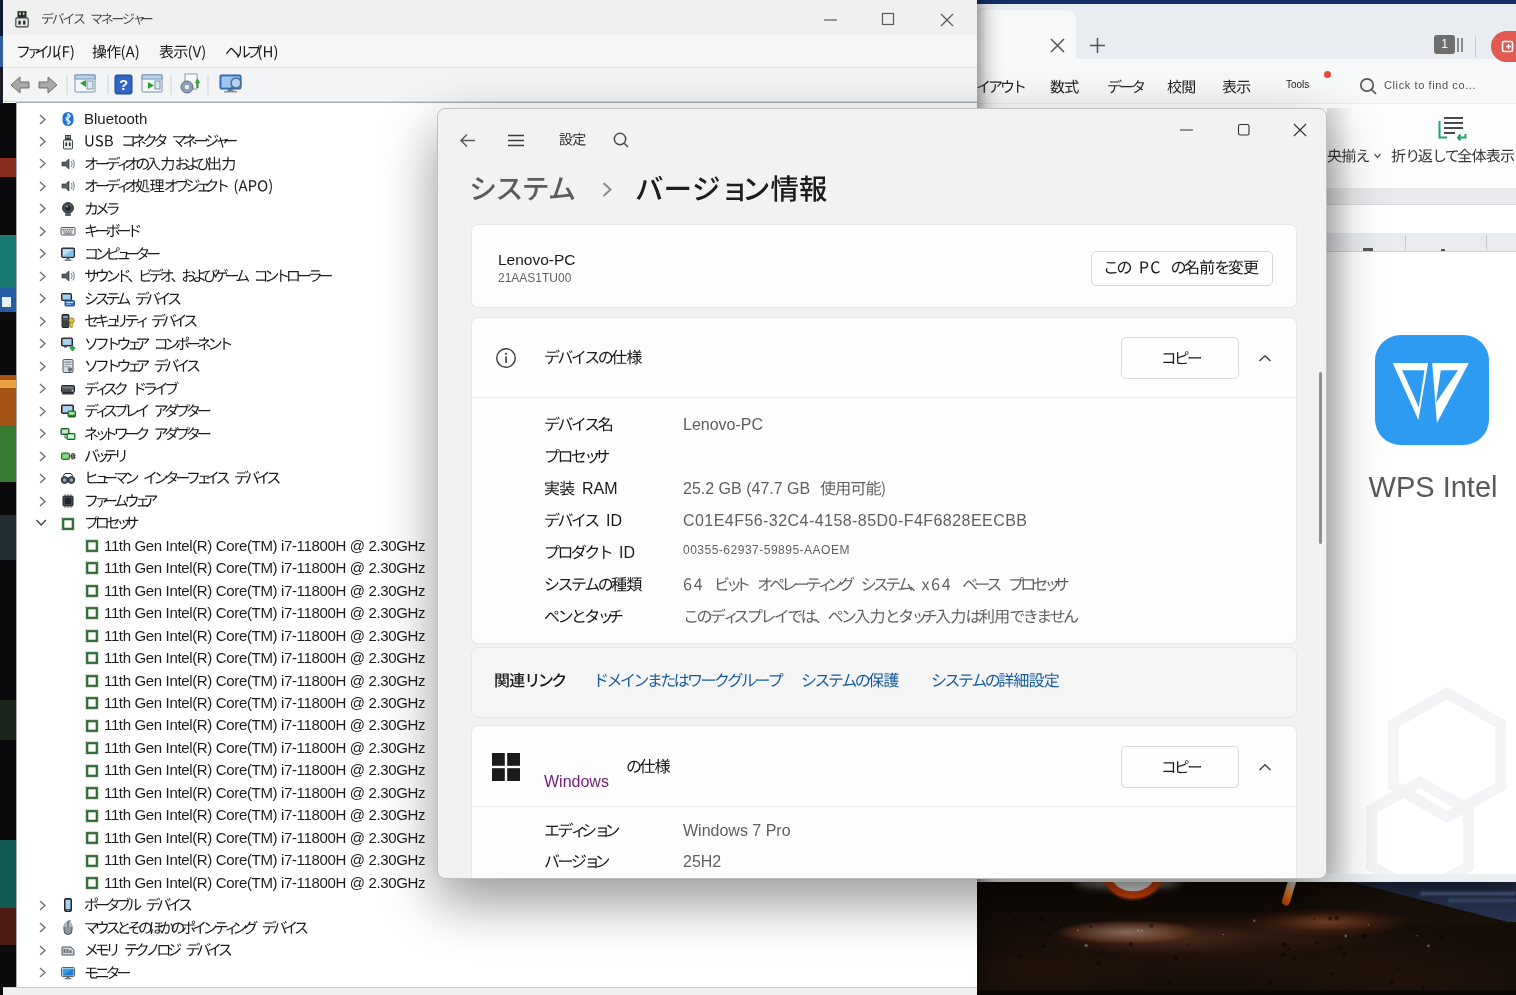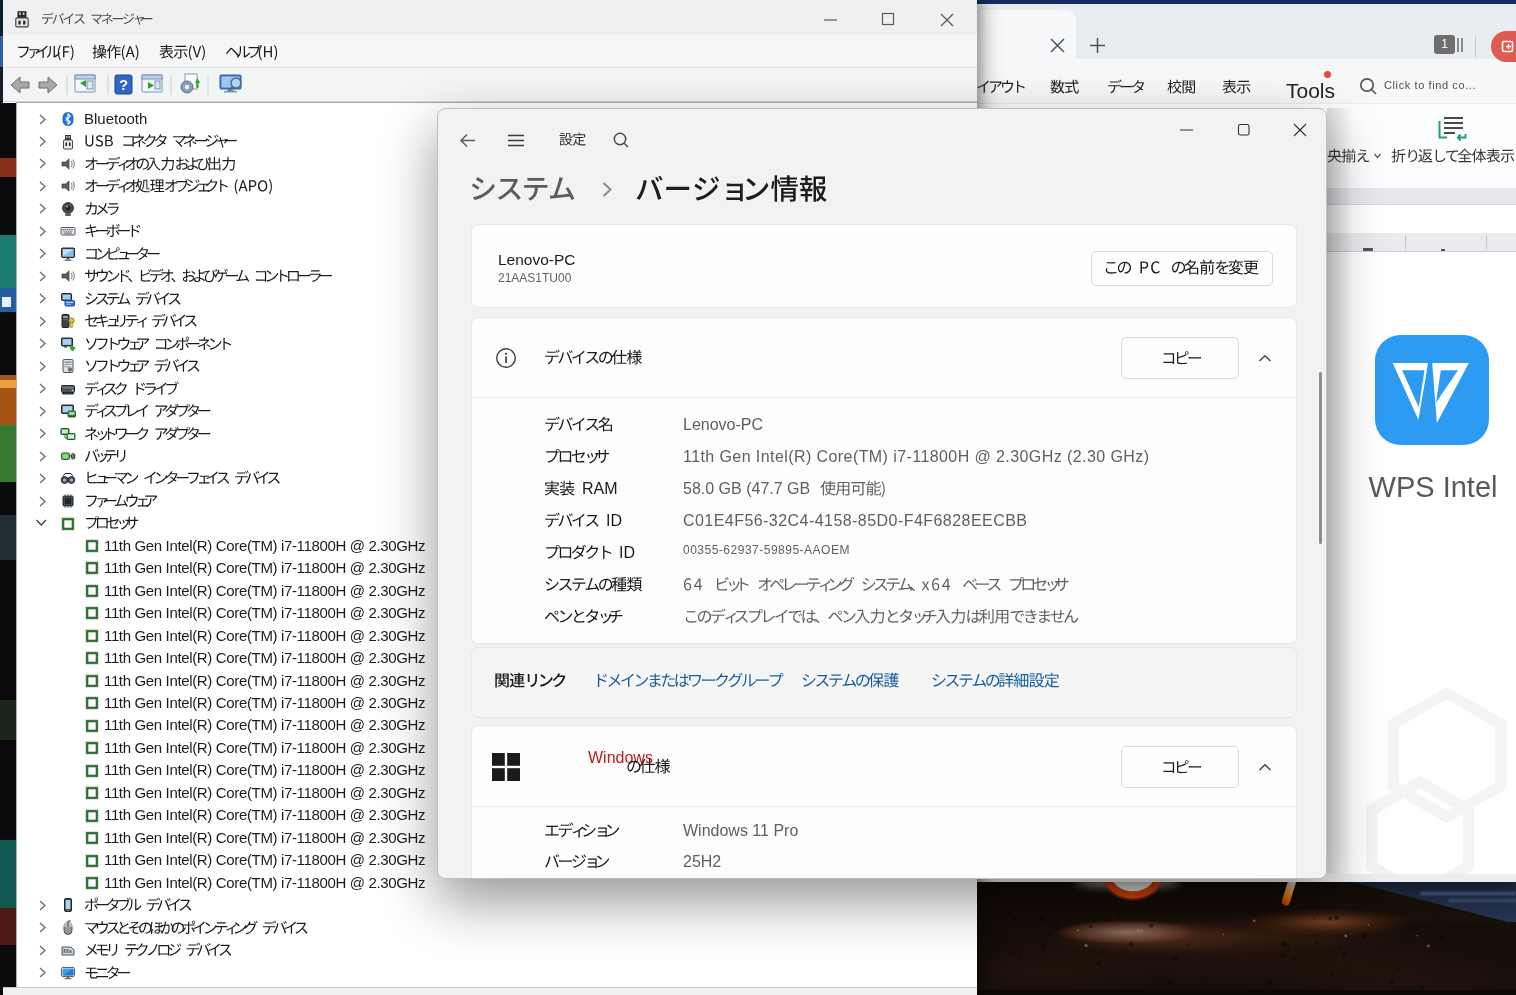--- a/index.html
+++ b/index.html
@@ -267,21 +267,21 @@
     <div class="A" style="left:457px;top:35px;width:21px;height:19px;background:#6e6e6e;border-radius:3px"></div>
     <span class="L" style="left:467.5px;top:37.9px;font-size:12.0px;color:#fff;transform:translateX(-50%);">1</span>
     <div class="A" style="left:480px;top:38px;width:2px;height:14px;background:#8a8a8a"></div>
     <div class="A" style="left:484px;top:38px;width:2px;height:14px;background:#8a8a8a"></div>
     <div class="A" style="left:498px;top:36px;width:1px;height:21px;background:#c8c8c8"></div>
     <div class="A" style="left:514px;top:31px;width:40px;height:31px;background:#e15a52;border-radius:15.5px"></div>
     <svg class="A" style="left:524px;top:39px" width="15" height="15" viewBox="0 0 15 15">
       <rect x="1.5" y="2.5" width="10" height="10" rx="1.5" fill="none" stroke="#fff" stroke-width="1.6"></rect>
       <path d="M5 7.5 h5 M7.5 5 v5" stroke="#fff" stroke-width="1.4"></path>
     </svg>
-    <span class="L" style="left:309.0px;top:78.5px;font-size:21px;color:#222;">Tools</span>
+    <span class="L" style="left:309.0px;top:78.5px;font-size:10px;color:#222;">Tools</span>
     <div class="A" style="left:347px;top:71px;width:7px;height:7px;background:#e3493b;border-radius:50%"></div>
     <svg class="A" style="left:381px;top:76px" width="22" height="22" viewBox="0 0 22 22">
       <circle cx="9" cy="9" r="6.2" fill="none" stroke="#555" stroke-width="1.7"></circle>
       <line x1="13.5" y1="13.5" x2="18" y2="18" stroke="#555" stroke-width="1.7"></line>
     </svg>
     <span class="L" style="left:407.0px;top:78.8px;font-size:11px;color:#4f4f4f;letter-spacing:0.6px;">Click to find co...</span>
     <svg class="A" style="left:396px;top:152px" width="9" height="8" viewBox="0 0 9 8">
       <path d="M1.5 2 L4.5 5.5 L7.5 2" stroke="#555" stroke-width="1.2" fill="none"></path>
     </svg>
     <svg class="A" style="left:459px;top:111px" width="33" height="33" viewBox="0 0 33 33">
@@ -1086,44 +1086,43 @@
       <circle cx="11" cy="11" r="9.3" fill="none" stroke="#3d3d3d" stroke-width="1.4"></circle>
       <circle cx="11" cy="6.8" r="1.1" fill="#3d3d3d"></circle>
       <rect x="10.2" y="9.3" width="1.7" height="7" rx=".8" fill="#3d3d3d"></rect>
     </svg>
     <div class="A" style="left:683px;top:228px;width:118px;height:42px;background:#fefefe;border:1px solid #d9d9d9;border-radius:5px;box-sizing:border-box"></div>
     <svg class="A" style="left:820px;top:245px" width="14" height="9" viewBox="0 0 14 9">
       <path d="M1.5 7 L7 1.8 L12.5 7" stroke="#454545" stroke-width="1.5" fill="none"></path>
     </svg>
     <div class="A" style="left:34px;top:288px;width:824px;height:1px;background:#ececec"></div>
     <span class="L" style="left:245.0px;top:307.2px;font-size:16.0px;color:#5f5f5f;">Lenovo-PC</span>
-    <span class="L" style="left:245.0px;top:339.2px;font-size:16.0px;color:#5f5f5f;letter-spacing:0.42px;">11th Gen Intel(R) Core(TM) i7-11800H @ 2.30GHz (2.30 GHz)</span>
     <span class="L" style="left:245.0px;top:403.2px;font-size:16.0px;color:#5f5f5f;letter-spacing:0.45px;text-align:right;">C01E4F56-32C4-4158-85D0-F4F6828EECBB</span>
     <span class="L" style="left:245.0px;top:435.2px;font-size:12px;color:#5f5f5f;letter-spacing:0.5px;text-align:right;">00355-62937-59895-AAOEM</span>
     <span class="L" style="left:144.0px;top:371.2px;font-size:16.0px;color:#1a1a1a;">RAM</span>
     <span class="L" style="left:168.0px;top:403.2px;font-size:16.0px;color:#1a1a1a;">ID</span>
     <span class="L" style="left:181.0px;top:435.2px;font-size:16.0px;color:#1a1a1a;">ID</span>
-    <span class="L" style="left:245.0px;top:371.2px;font-size:16.0px;color:#5f5f5f;">58.0 GB (47.7 GB </span>
+    <span class="L" style="left:245.0px;top:371.2px;font-size:16.0px;color:#5f5f5f;">25.2 GB (47.7 GB </span>
     <div class="A" style="left:33px;top:538px;width:826px;height:71px;background:#f5f5f6;border:1px solid #e7e7e7;border-radius:7px;box-sizing:border-box"></div>
     <div class="A" style="left:33px;top:616px;width:826px;height:170px;background:#fdfdfd;border:1px solid #e7e7e7;border-radius:7px;box-sizing:border-box"></div>
     <svg class="A" style="left:54px;top:644px" width="28" height="28" viewBox="0 0 28 28">
       <g fill="#1b1b1b">
         <rect x="0" y="0" width="12.8" height="12.8"></rect>
         <rect x="15.2" y="0" width="12.8" height="12.8"></rect>
         <rect x="0" y="15.2" width="12.8" height="12.8"></rect>
         <rect x="15.2" y="15.2" width="12.8" height="12.8"></rect>
       </g>
     </svg>
-    <span class="L" style="left:106.0px;top:640px;font-size:16.0px;color:#b91c1c;margin-left:44px;">Windows</span>
+    <span class="L" style="left:106.0px;top:664px;font-size:16.0px;color:#701a75;">Windows</span>
     <div class="A" style="left:683px;top:637px;width:118px;height:42px;background:#fefefe;border:1px solid #d9d9d9;border-radius:5px;box-sizing:border-box"></div>
     <svg class="A" style="left:820px;top:654px" width="14" height="9" viewBox="0 0 14 9">
       <path d="M1.5 7 L7 1.8 L12.5 7" stroke="#454545" stroke-width="1.5" fill="none"></path>
     </svg>
     <div class="A" style="left:34px;top:697px;width:824px;height:1px;background:#ececec"></div>
-    <span class="L" style="left:245.0px;top:713.2px;font-size:16.0px;color:#5f5f5f;">Windows 11 Pro</span>
+    <span class="L" style="left:245.0px;top:713.2px;font-size:16.0px;color:#5f5f5f;">Windows 7 Pro</span>
     <span class="L" style="left:245.0px;top:744.2px;font-size:16.0px;color:#5f5f5f;">25H2</span>
     <div class="A" style="left:881px;top:263px;width:3px;height:172px;background:#8f8f8f;border-radius:2px"></div>
     <svg style="position:absolute;left:121.0px;top:23.4px;overflow:visible" width="26.6" height="15.4" viewBox="0 -890 1900 1100" fill="#2b2b2b">
       <use href="#r8a2d" x="0"></use>
       <use href="#r5b9a" x="950"></use>
     </svg>
     <svg style="position:absolute;left:31.0px;top:64.9px;overflow:visible" width="105.3" height="30.8" viewBox="0 -890 3760 1100" fill="#5c5c5c">
       <use href="#m30b7" x="0"></use>
       <use href="#m30b9" x="940"></use>
       <use href="#m30c6" x="1880"></use>

